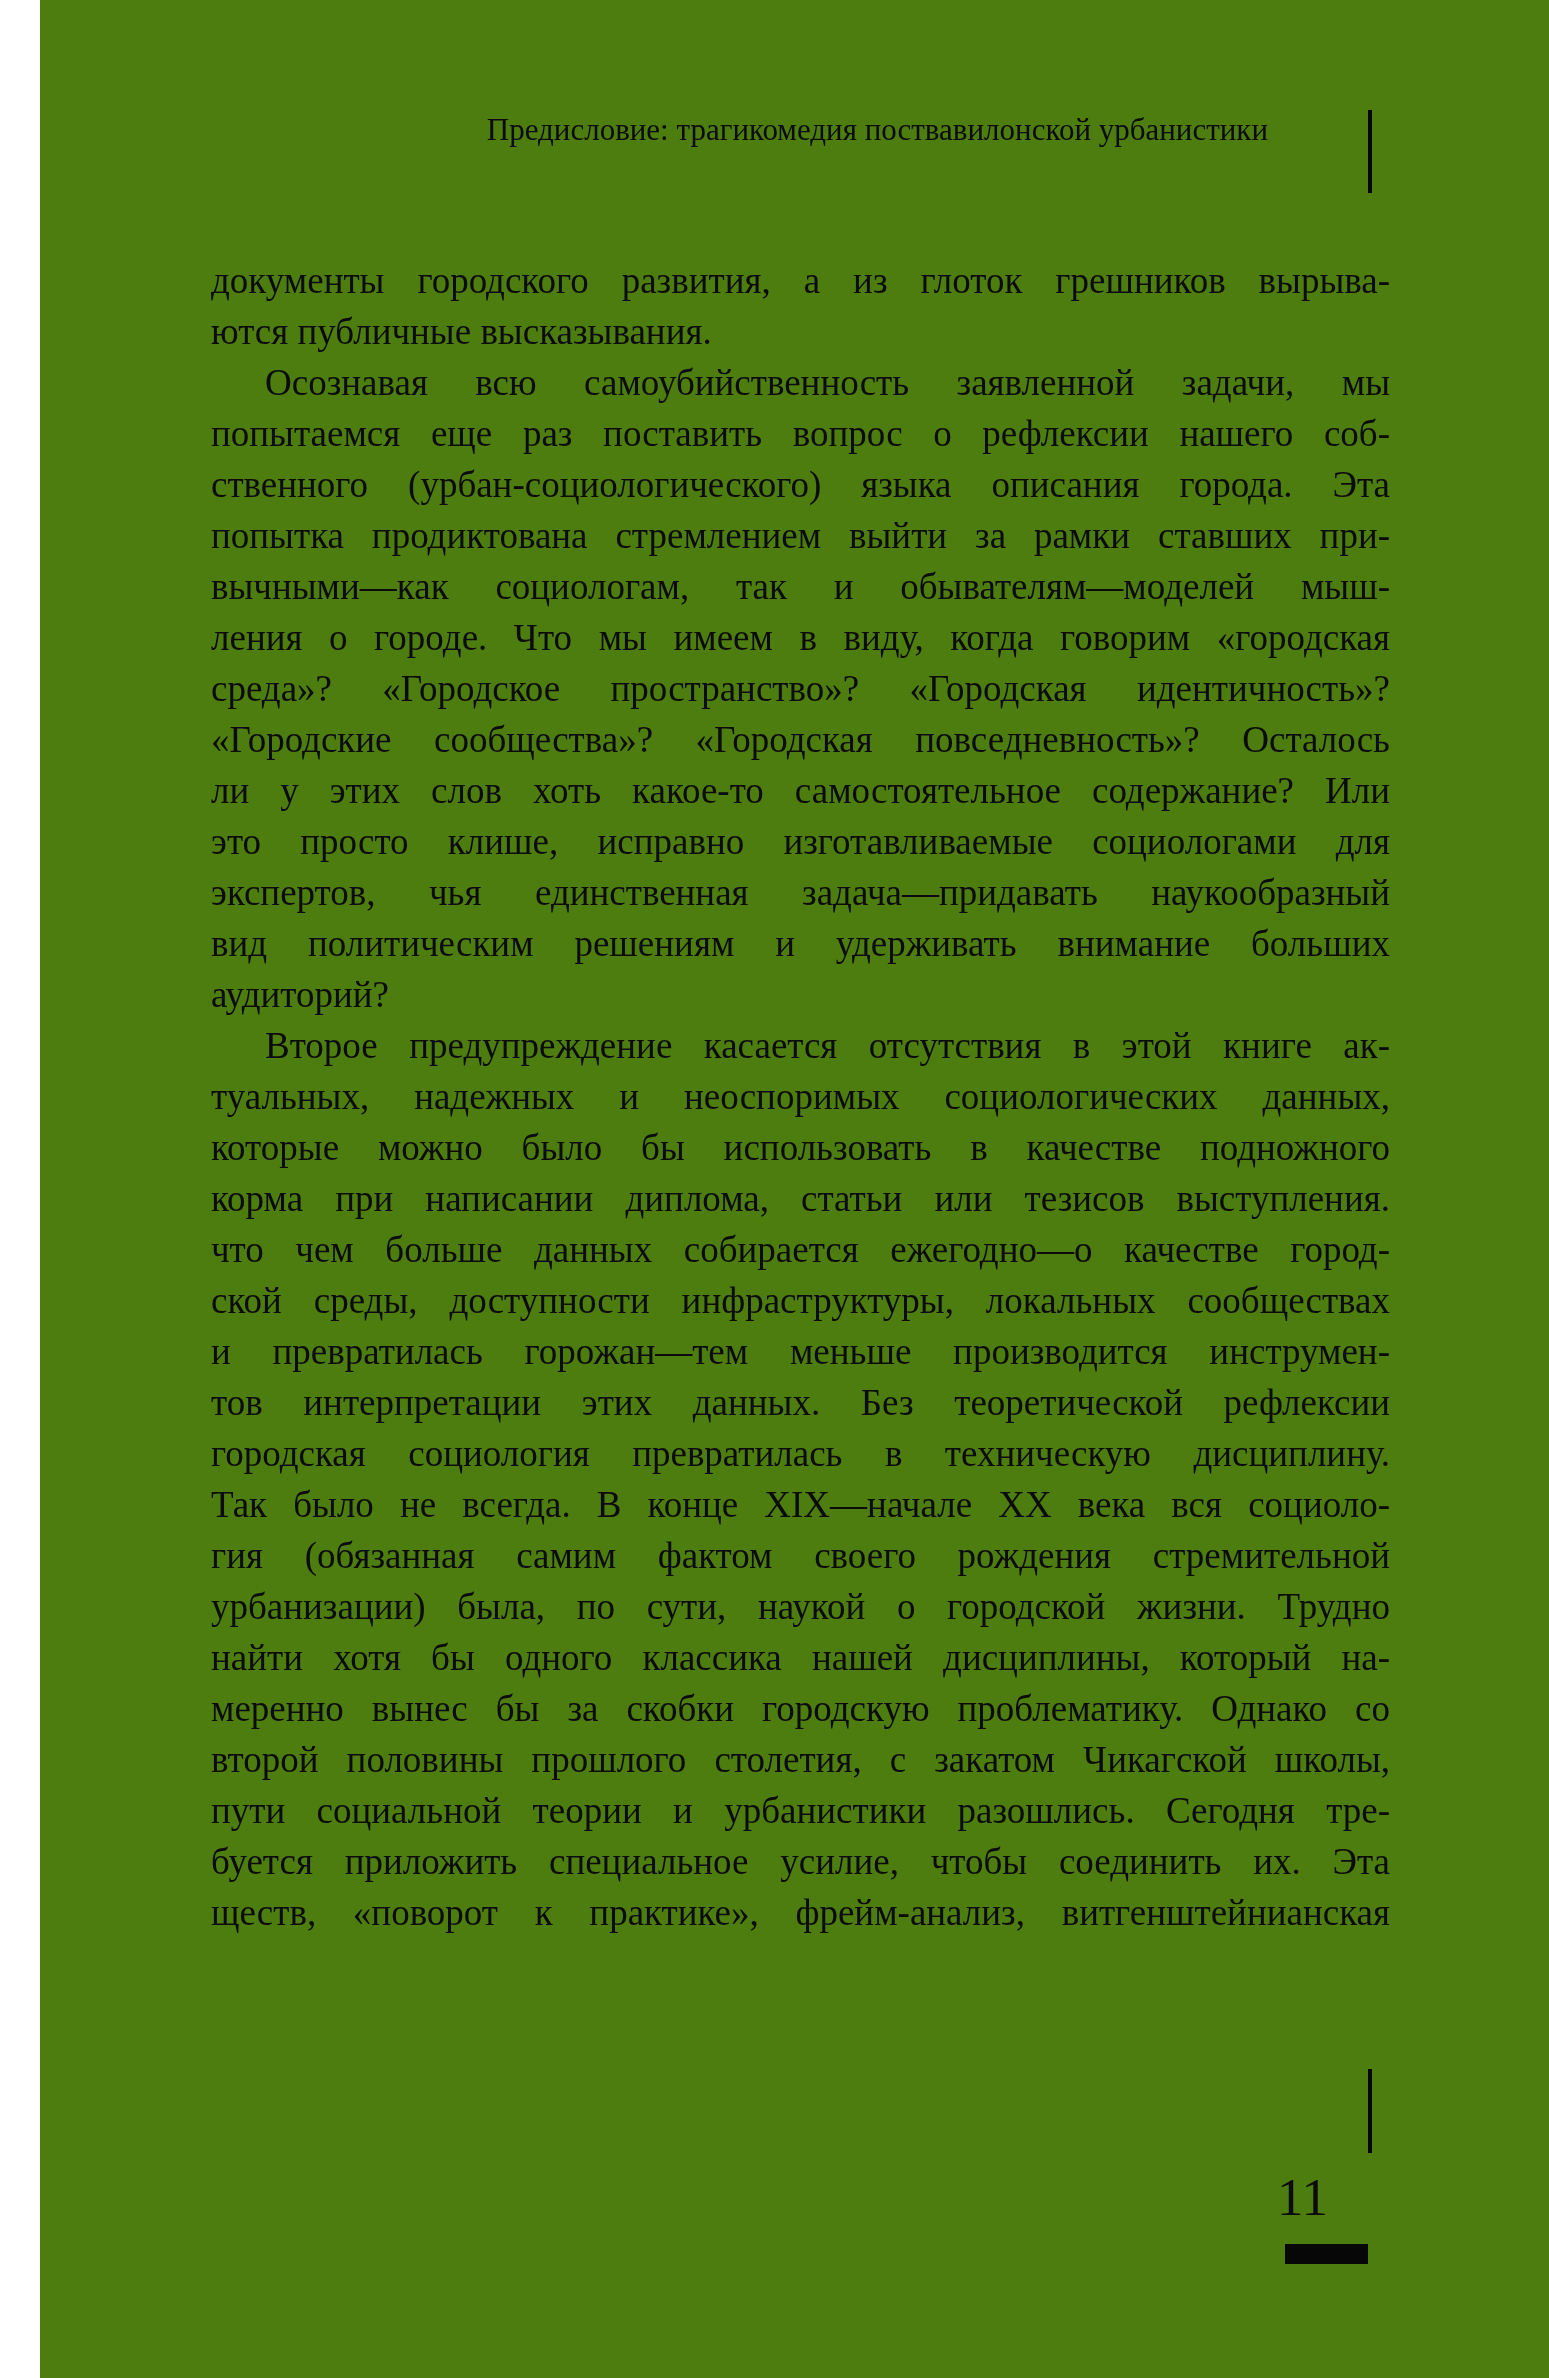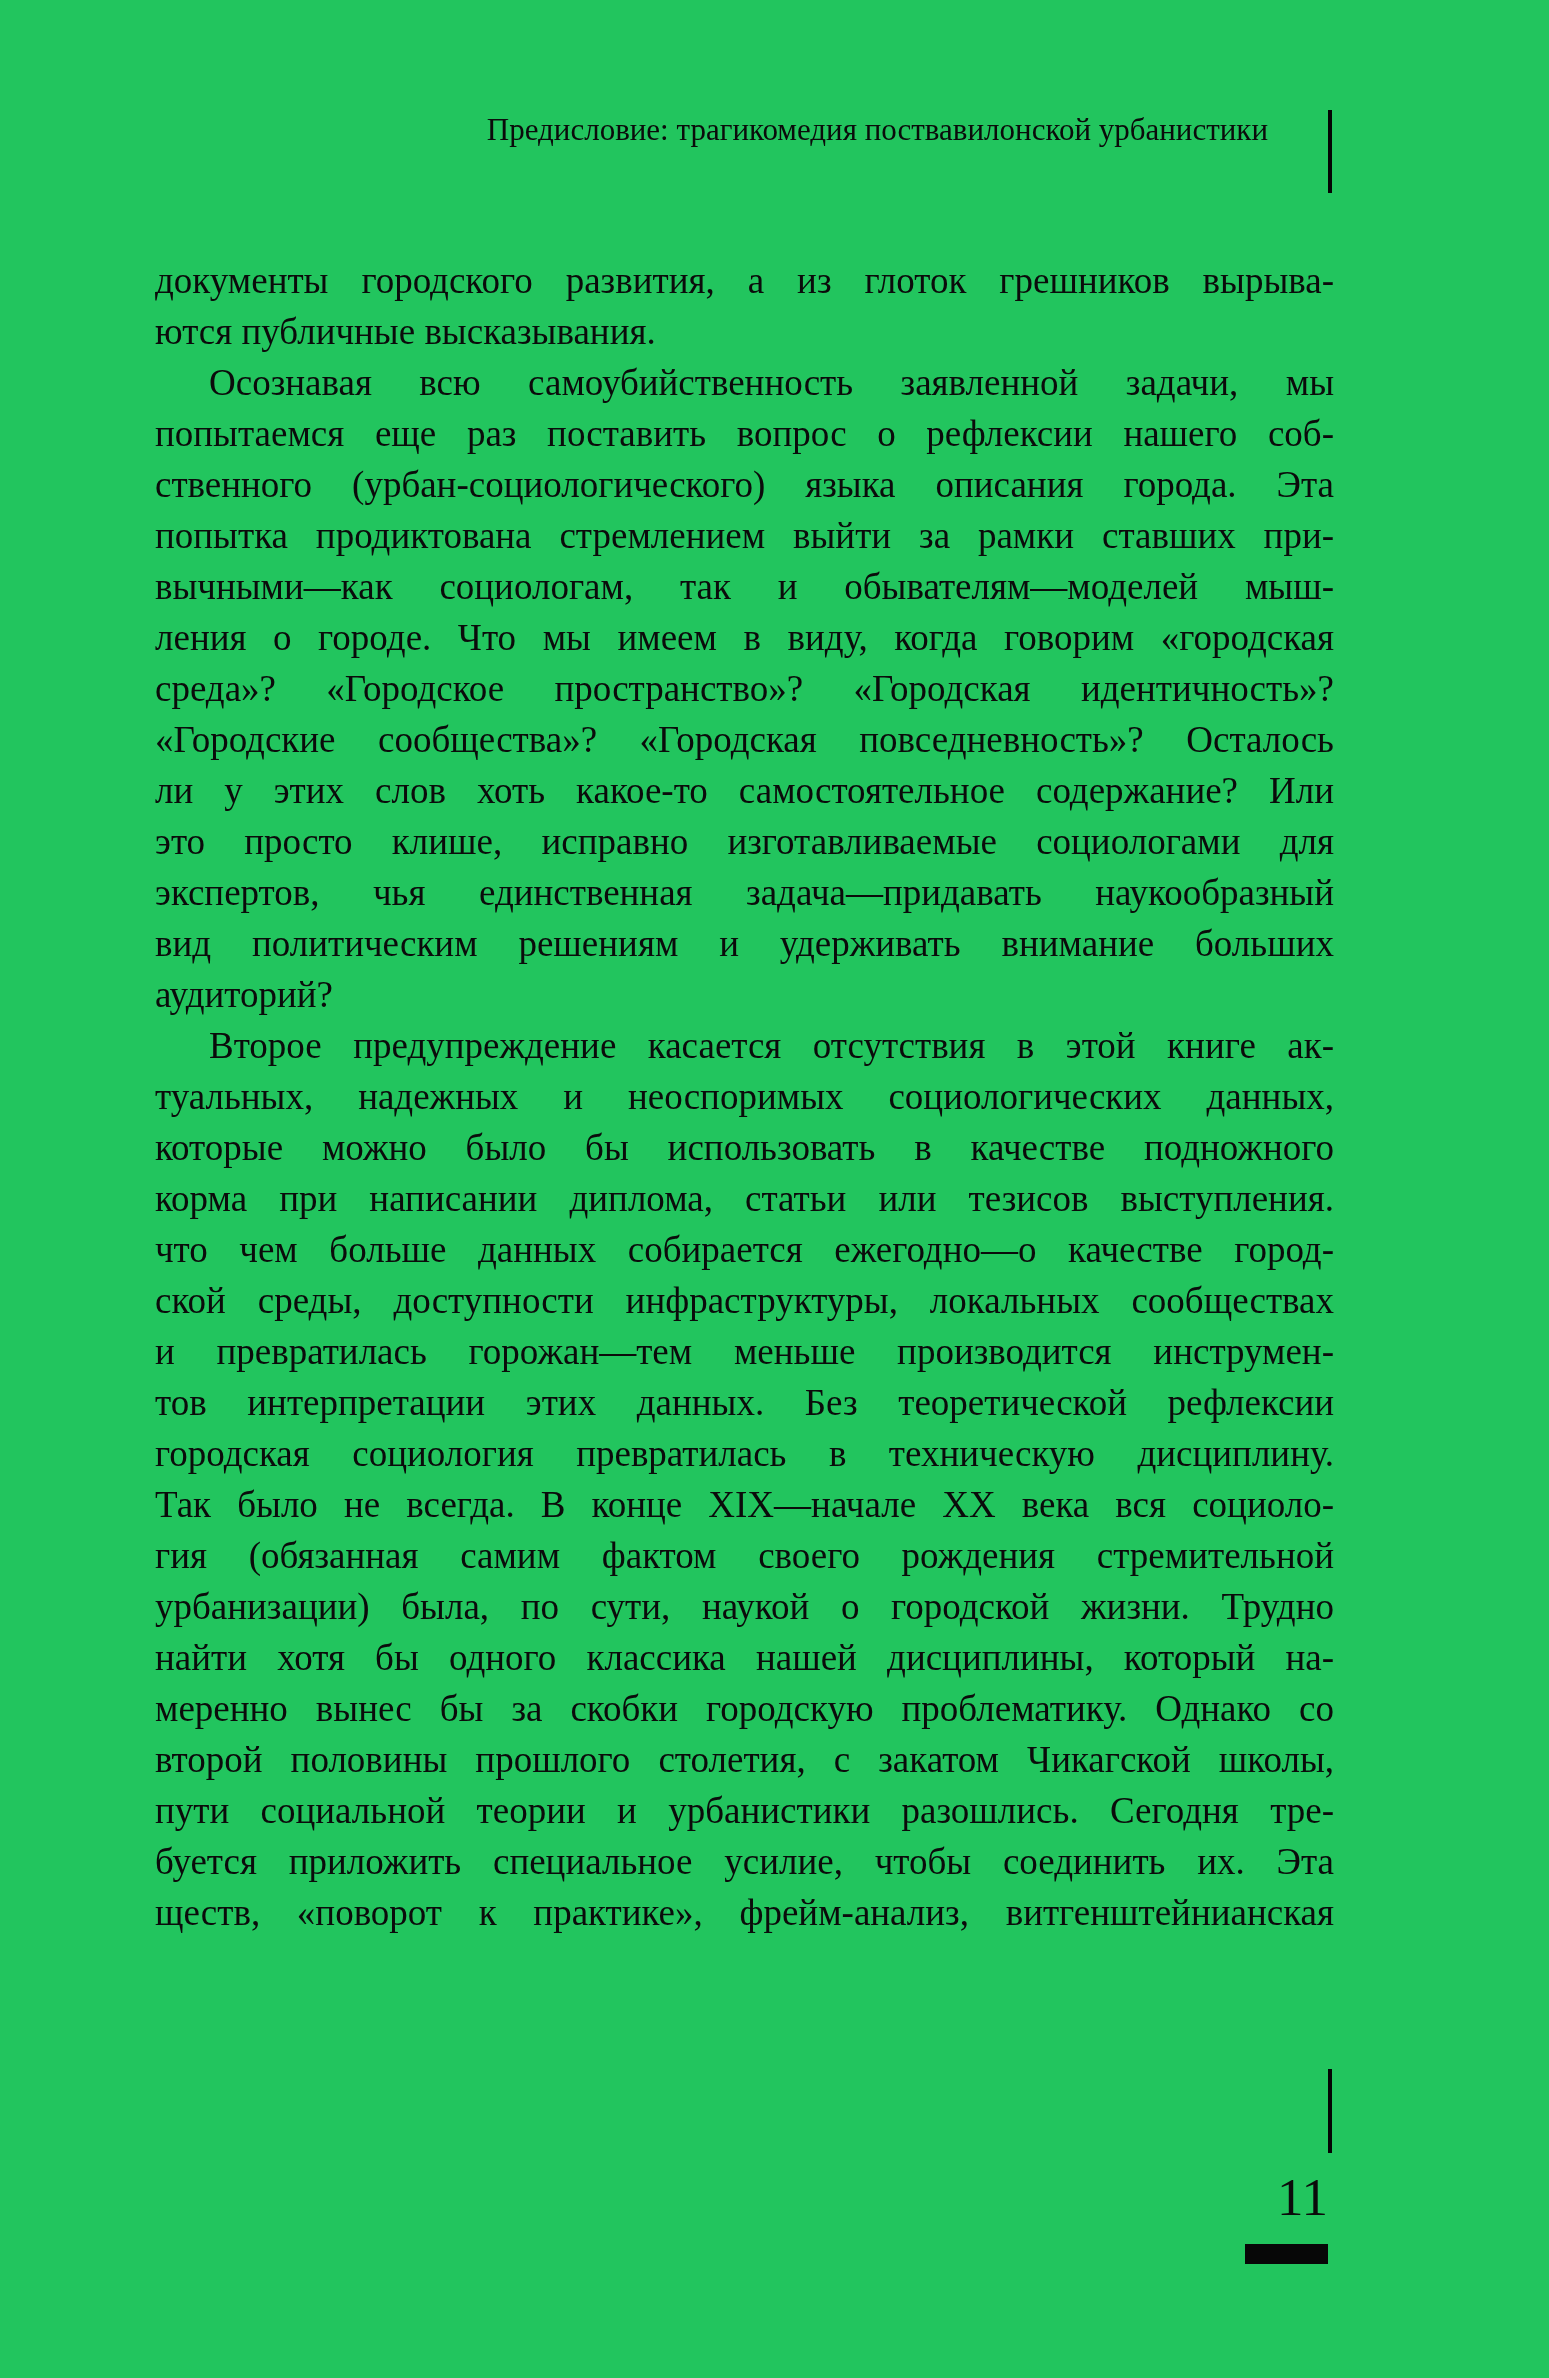--- a/index.html
+++ b/index.html
@@ -8,42 +8,43 @@
     height: 2379px;
     background: #ffffff;
     font-family: "Liberation Serif", serif;
     color: #000000;
     position: relative;
     overflow: hidden;
   }
   .page {
     position: absolute;
     inset: 0;
-    background: #22c55e;
+    background: #4d7c0f;
+    margin-left: 40px;
   }
   .running-head {
     position: absolute;
     top: 111px;
     right: 282px;
     font-size: 31px;
     line-height: 37px;
     white-space: nowrap;
     color: #0b0b0b;
   }
   .head-rule {
     position: absolute;
     left: 1328px;
     top: 110px;
     width: 3.7px;
     height: 83px;
     background: #050505;
   }
   .body-text {
     position: absolute;
-    left: 155px;
+    left: 171px;
     top: 255px;
     width: 1179px;
   }
   .line {
     height: 51px;
     line-height: 51px;
     font-size: 37px;
     text-align: justify;
     text-align-last: justify;
     overflow: hidden;

